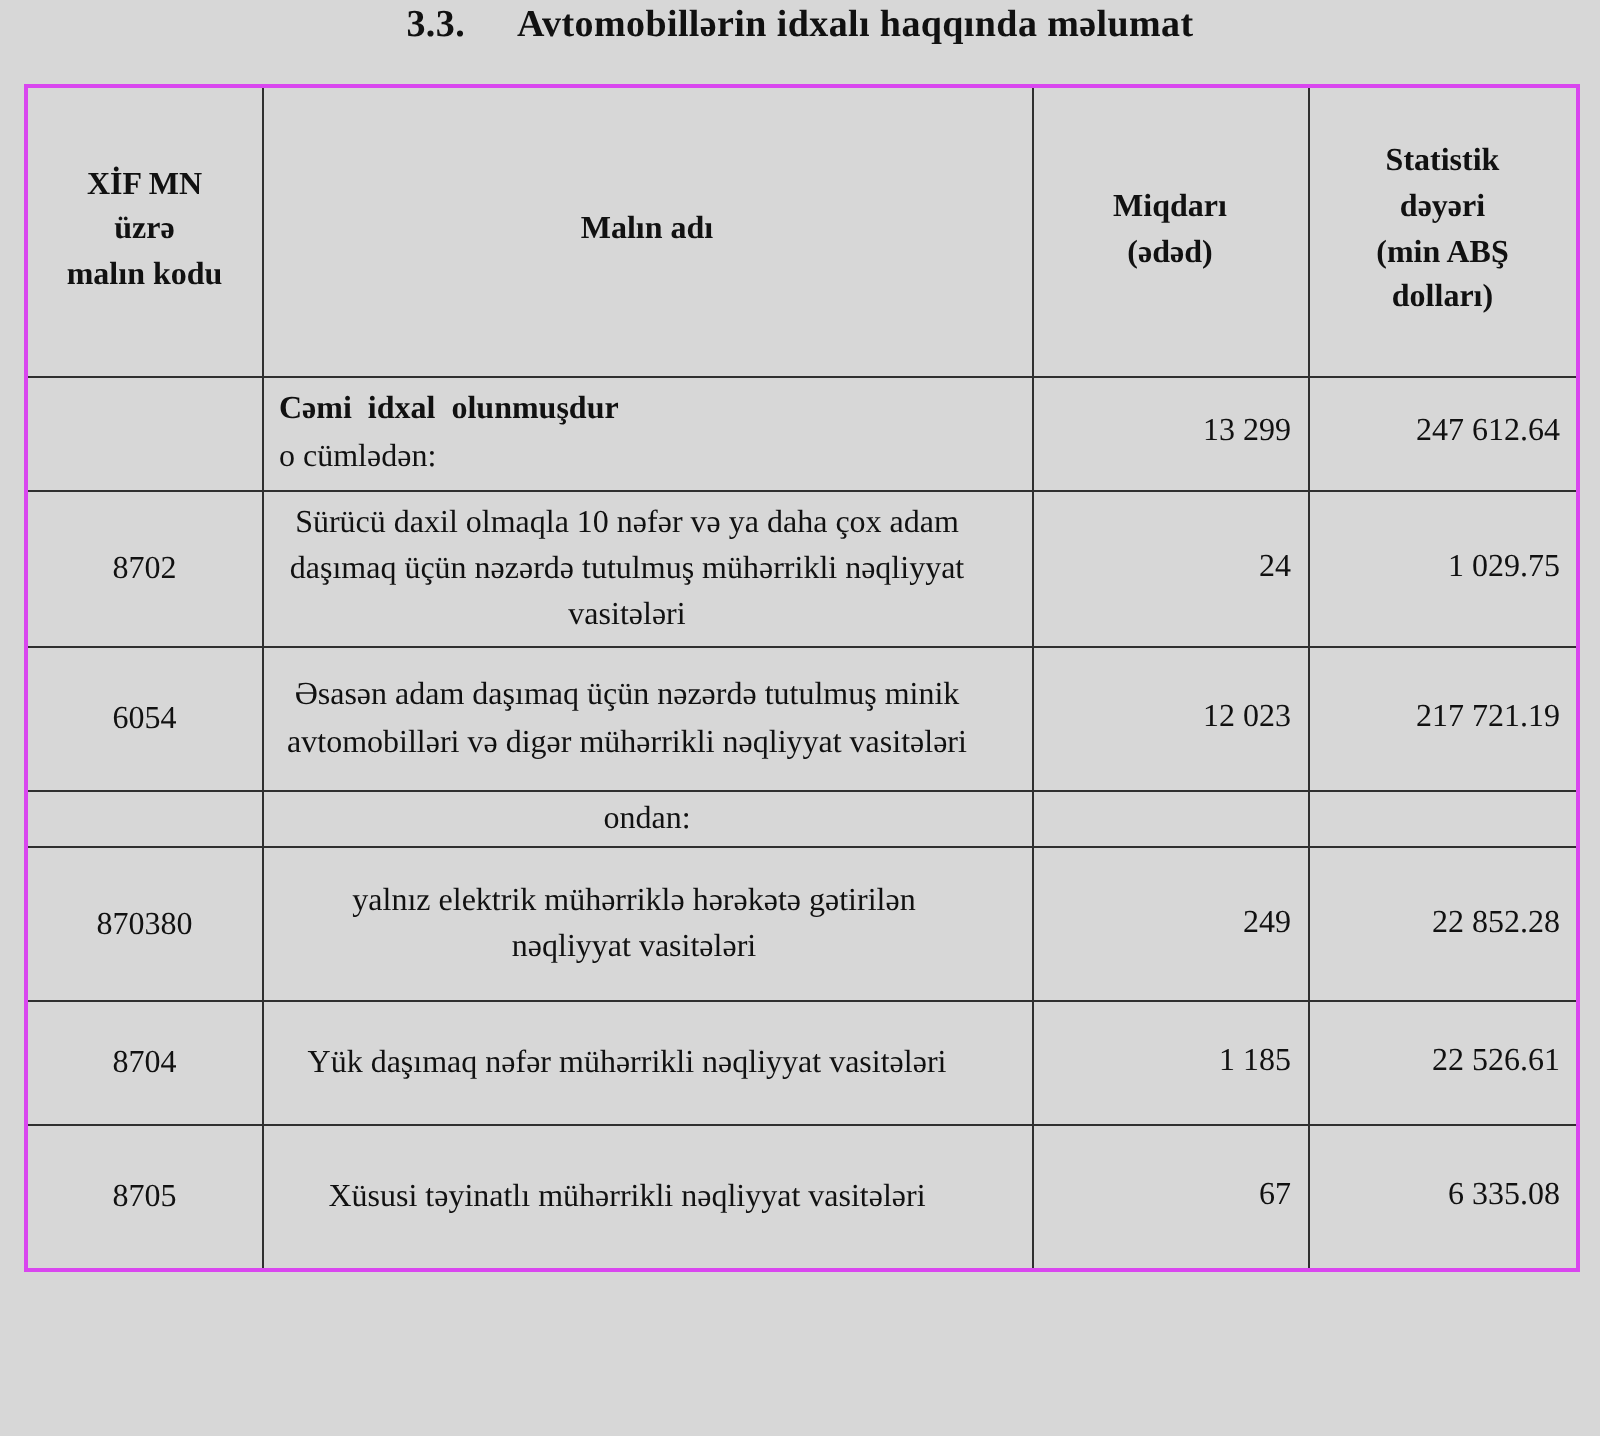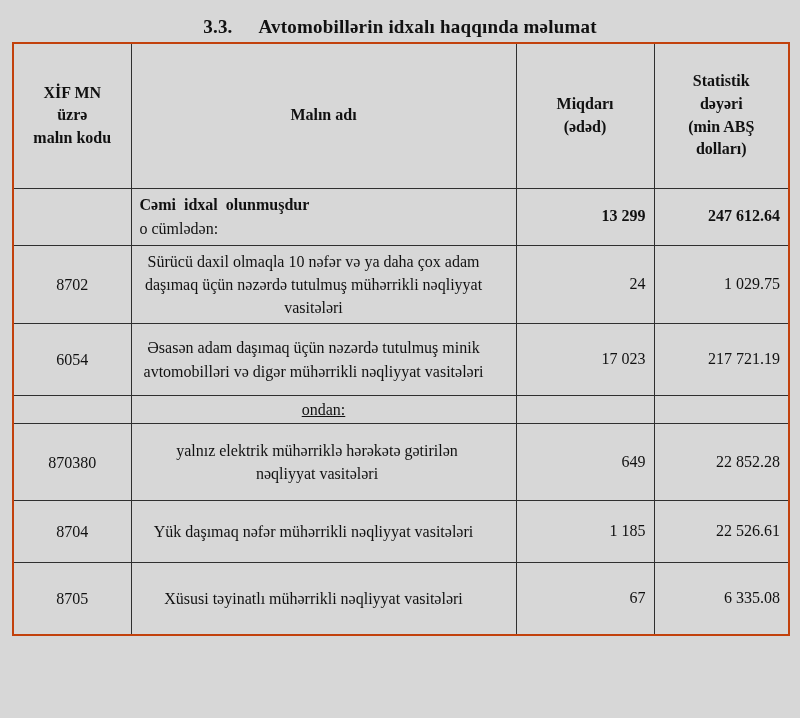--- a/index.html
+++ b/index.html
@@ -14,21 +14,21 @@
     color: #111111;
     overflow: hidden;
   }
   .page {
     position: relative;
     width: 800px;
     height: 718px;
   }
   .title {
     position: absolute;
-    top: 16px;
+    top: 2px;
     left: 0;
     width: 100%;
     text-align: center;
     font-weight: bold;
     font-size: 19px;
     letter-spacing: 0.2px;
   }
   .title .num {
     margin-right: 26px;
   }
@@ -38,21 +38,21 @@
     left: 12px;
     width: 776px;
     border-collapse: collapse;
     table-layout: fixed;
     font-size: 16px;
   }
   table.imports, table.imports td, table.imports th {
     border: 1px solid #2f2f2f;
   }
   table.imports {
-    border: 2px solid #c2410c;
+    border: 2px solid #d946ef;
   }
   td.heavy, th.heavy {
     border: 2px solid #1a1a1a;
     margin-left: 12px;
   }
   th, td {
     vertical-align: middle;
     background: #d7d7d7;
     padding: 2px 4px;
   }
@@ -73,40 +73,39 @@
     padding: 4px 28px 4px 8px;
     line-height: 1.45;
   }
   .c-name.indent {
     padding-left: 27px;
     padding-right: 40px;
   }
   .c-name.center {
     padding: 1px 4px;
     line-height: 1.2;
-    text-decoration: underline;
   }
   .c-qty, .c-val {
     text-align: right;
     padding-right: 8px;
     line-height: 1.3;
   }
   .total-name {
     text-align: left;
     padding-right: 96px;
     line-height: 1.5;
   }
   .total-name .tmain {
     font-weight: bold;
     word-spacing: 4px;
   }
   .total-name .tsub {
   }
   .bold {
-    font-weight: bold;
+    font-weight: normal;
   }
 </style>
 </head>
 <body>
 
 <div class="page">
 
   <div class="title">
     <span class="num">3.3.</span><span>Avtomobillərin idxalı haqqında məlumat</span>
   </div>
@@ -144,33 +143,33 @@
       </tr>
       <tr style="height:77px">
         <td class="c-code">8702</td>
         <td class="c-name">Sürücü daxil olmaqla 10 nəfər və ya daha çox adam daşımaq üçün nəzərdə tutulmuş mühərrikli nəqliyyat vasitələri</td>
         <td class="c-qty heavy">24</td>
         <td class="c-val heavy">1 029.75</td>
       </tr>
       <tr style="height:72px">
         <td class="c-code">6054</td>
         <td class="c-name">Əsasən adam daşımaq üçün nəzərdə tutulmuş minik avtomobilləri və digər mühərrikli nəqliyyat vasitələri</td>
-        <td class="c-qty heavy">17 023</td>
+        <td class="c-qty heavy">12 023</td>
         <td class="c-val heavy">217 721.19</td>
       </tr>
       <tr style="height:28px">
         <td class="c-code"></td>
         <td class="c-name center">ondan:</td>
         <td class="c-qty heavy"></td>
         <td class="c-val heavy"></td>
       </tr>
       <tr style="height:77px">
         <td class="c-code">870380</td>
         <td class="c-name indent">yalnız elektrik mühərriklə hərəkətə gətirilən nəqliyyat vasitələri</td>
-        <td class="c-qty heavy">649</td>
+        <td class="c-qty heavy">249</td>
         <td class="c-val heavy">22 852.28</td>
       </tr>
       <tr style="height:62px">
         <td class="c-code">8704</td>
         <td class="c-name">Yük daşımaq nəfər mühərrikli nəqliyyat vasitələri</td>
         <td class="c-qty heavy">1 185</td>
         <td class="c-val heavy">22 526.61</td>
       </tr>
       <tr style="height:72px">
         <td class="c-code">8705</td>

